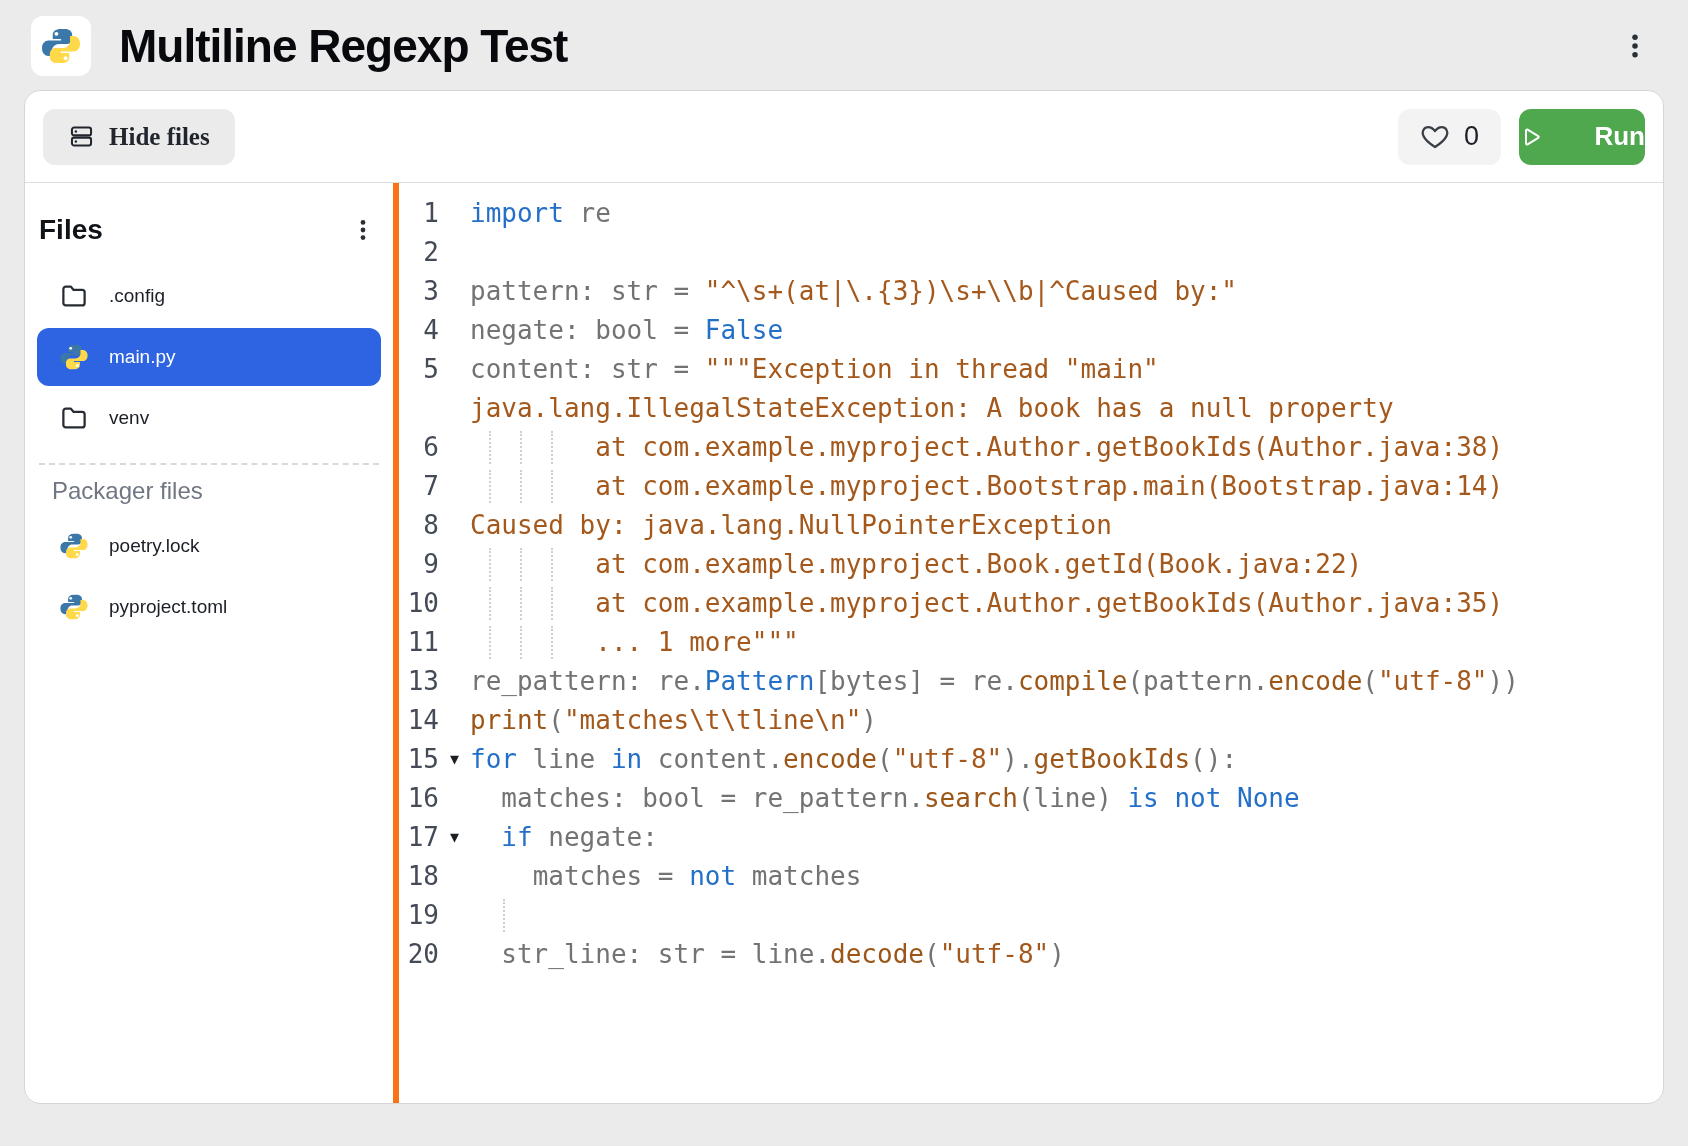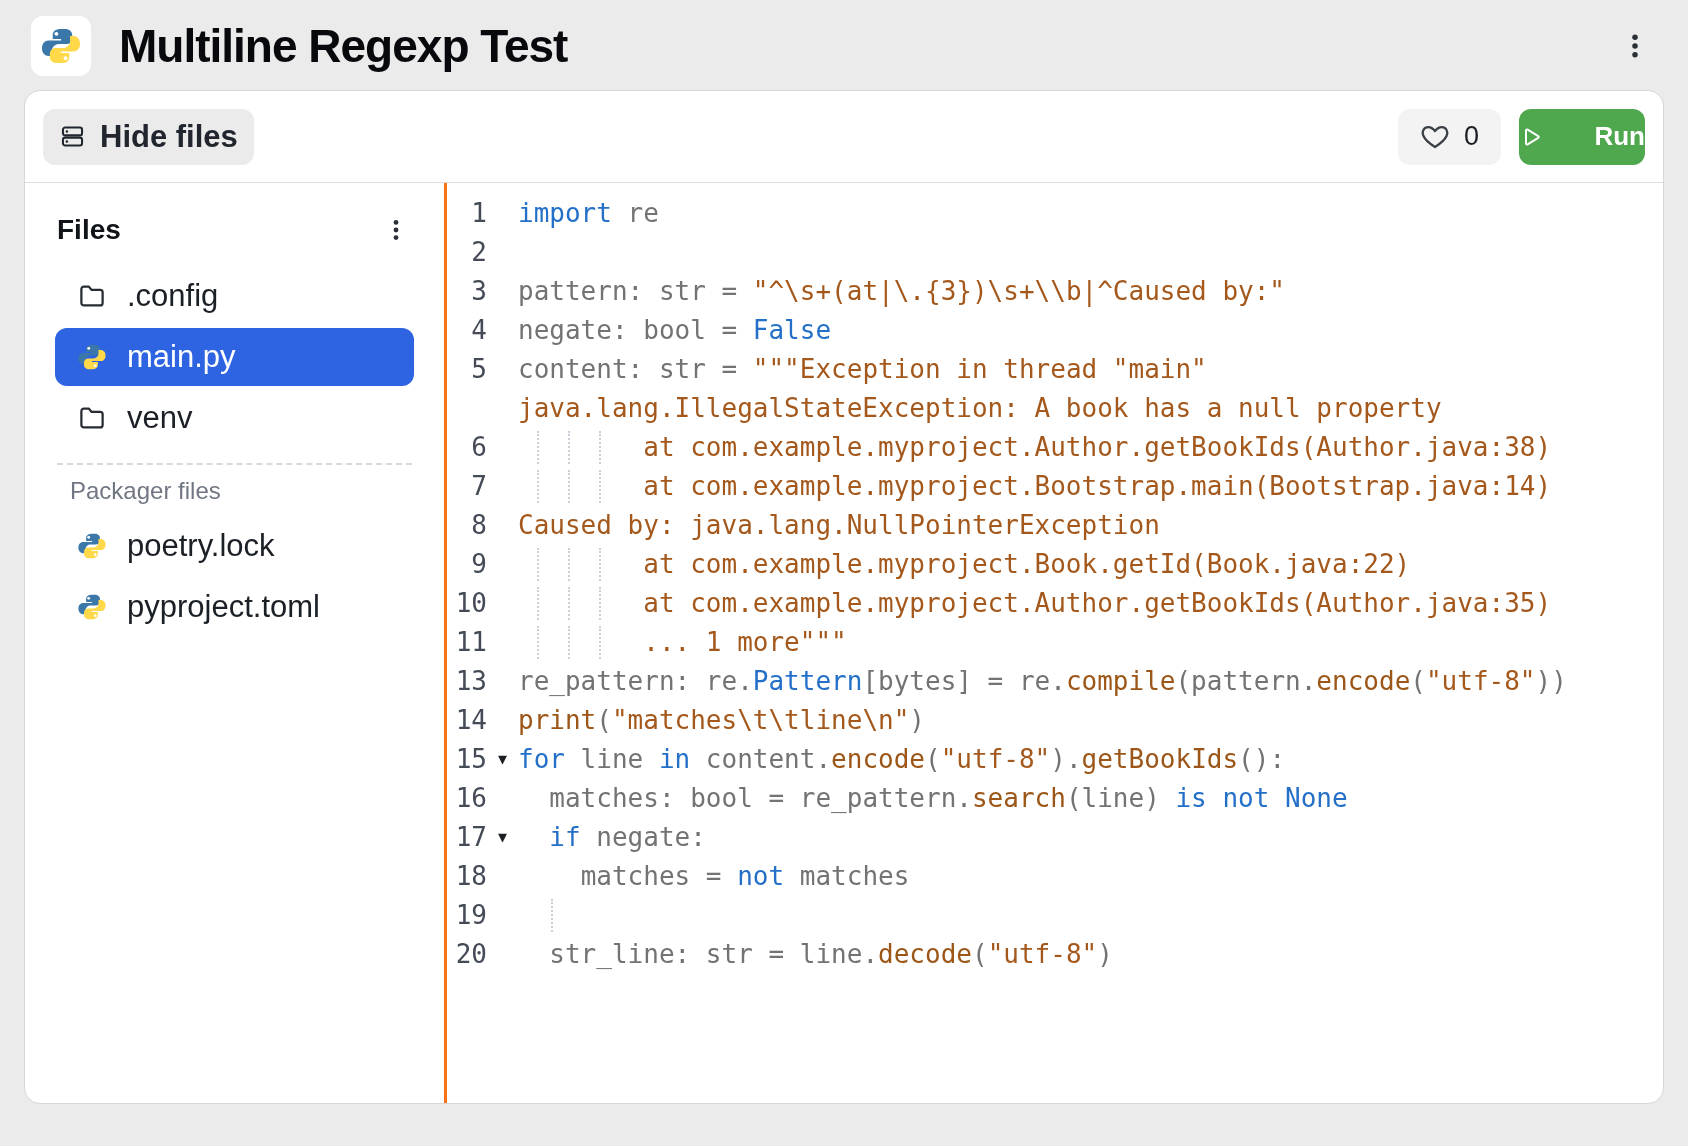--- a/index.html
+++ b/index.html
@@ -26,39 +26,39 @@
   .header-kebab{margin-left:auto;width:34px;height:34px;color:#2a2f36;background:none;border:none;cursor:pointer;display:flex;align-items:center;justify-content:center}
   .header-kebab svg{width:30px;height:30px}
 
   
   .card{
     margin:0 24px;background:#fff;border:1.5px solid #d6d6d6;border-radius:16px;
     height:1014px;overflow:hidden;display:flex;flex-direction:column;
   }
   
   .toolbar{height:92px;display:flex;align-items:center;gap:18px;padding:0 18px;border-bottom:1px solid #dedede;flex-shrink:0}
-  .btn-hide{display:flex;align-items:center;gap:14px;height:56px;padding:0 16px;background:#ebebeb;border:none;border-radius:12px;
-    font-size:31px;font-weight:600;color:#21262e;font-family:Liberation Sans, sans-serif;cursor:pointer}
+  .btn-hide{display:flex;align-items:center;gap:14px;height:56px;padding:0 25px;background:#ebebeb;border:none;border-radius:12px;
+    font-size:25px;font-weight:600;color:#21262e;font-family:Liberation Serif, serif;cursor:pointer}
   .btn-hide svg{width:27px;height:27px}
   .spacer{flex:1}
   .likes{display:flex;align-items:center;gap:14px;height:56px;padding:0 22px;background:#f3f3f4;border:none;border-radius:12px;
     font-size:27px;color:#1c2026;font-family:inherit;cursor:pointer}
   .likes svg{width:30px;height:30px;color:#3a3f46}
   .btn-run{display:flex;align-items:center;justify-content:space-between;gap:12px;height:56px;width:126px;background:var(--run-green);
     border:none;border-radius:12px;color:#fff;font-size:26px;font-weight:700;font-family:inherit;cursor:pointer}
   .btn-run svg{width:24px;height:24px}
 
   
   .main{display:flex;flex:1;min-height:0}
-  .sidebar{width:422px;flex-shrink:0;border-right:3px solid #f97316;padding:24px 30px 0;overflow:hidden}
+  .sidebar{width:374px;flex-shrink:0;border-right:6px solid #f97316;padding:24px 12px 0;overflow:hidden}
   .files-head{display:flex;align-items:center;justify-content:space-between;margin:4px 2px 18px;height:38px}
   .files-title{font-size:28px;font-weight:700;color:#101419}
   .kebab-sm{width:32px;height:32px;color:#2a2f36;background:none;border:none;cursor:pointer;display:flex;align-items:center;justify-content:center}
   .kebab-sm svg{width:26px;height:26px}
-  .file-row{display:flex;align-items:center;gap:20px;height:58px;padding:0 22px;border-radius:12px;font-size:31px;color:#1b1f26;margin:3px 0;cursor:pointer}
+  .file-row{display:flex;align-items:center;gap:20px;height:58px;padding:0 22px;border-radius:12px;font-size:19px;color:#1b1f26;margin:3px 0;cursor:pointer}
   .file-row .icon{width:30px;height:30px;color:#272c33;flex-shrink:0}
   .file-row.selected{background:var(--accent-blue);color:#fff}
   .sb-divider{border:none;border-top:2px dashed #d9d9d9;margin:16px 2px 12px}
   .packager-title{font-size:24px;color:#707682;margin:1px 0 12px;padding-left:15px}
 
   
   .editor{flex:1;min-width:0;padding:11px 0 0;overflow:hidden;
     font-family:"DejaVu Sans Mono","Liberation Mono",monospace;
     font-size:26px;line-height:39px;color:#101317}
   .cl{display:flex;min-height:39px}

